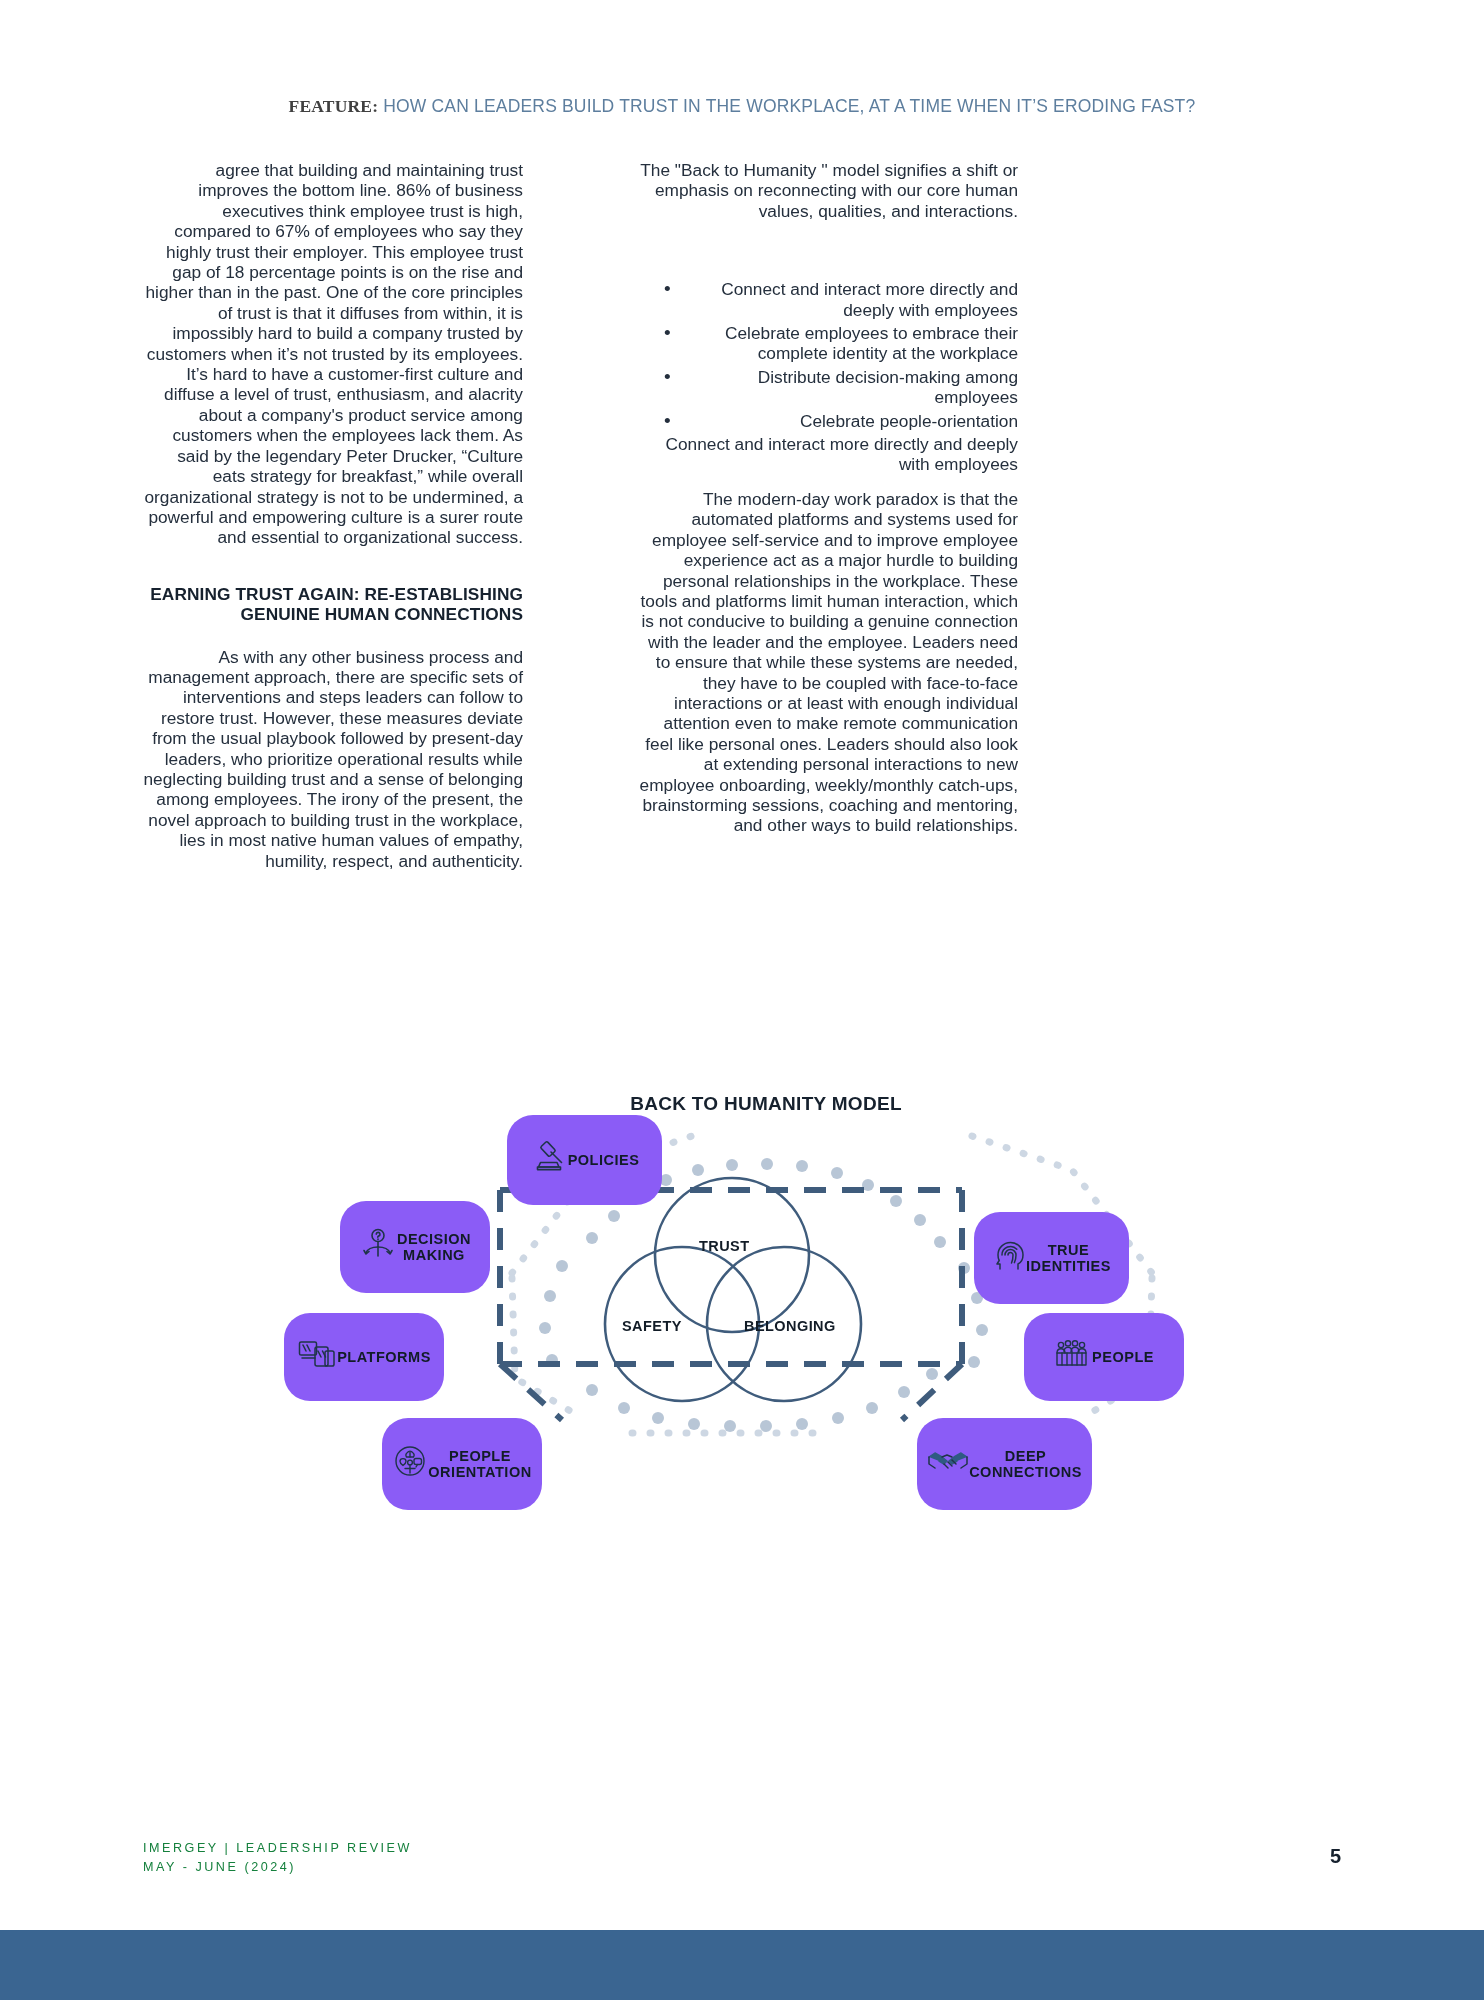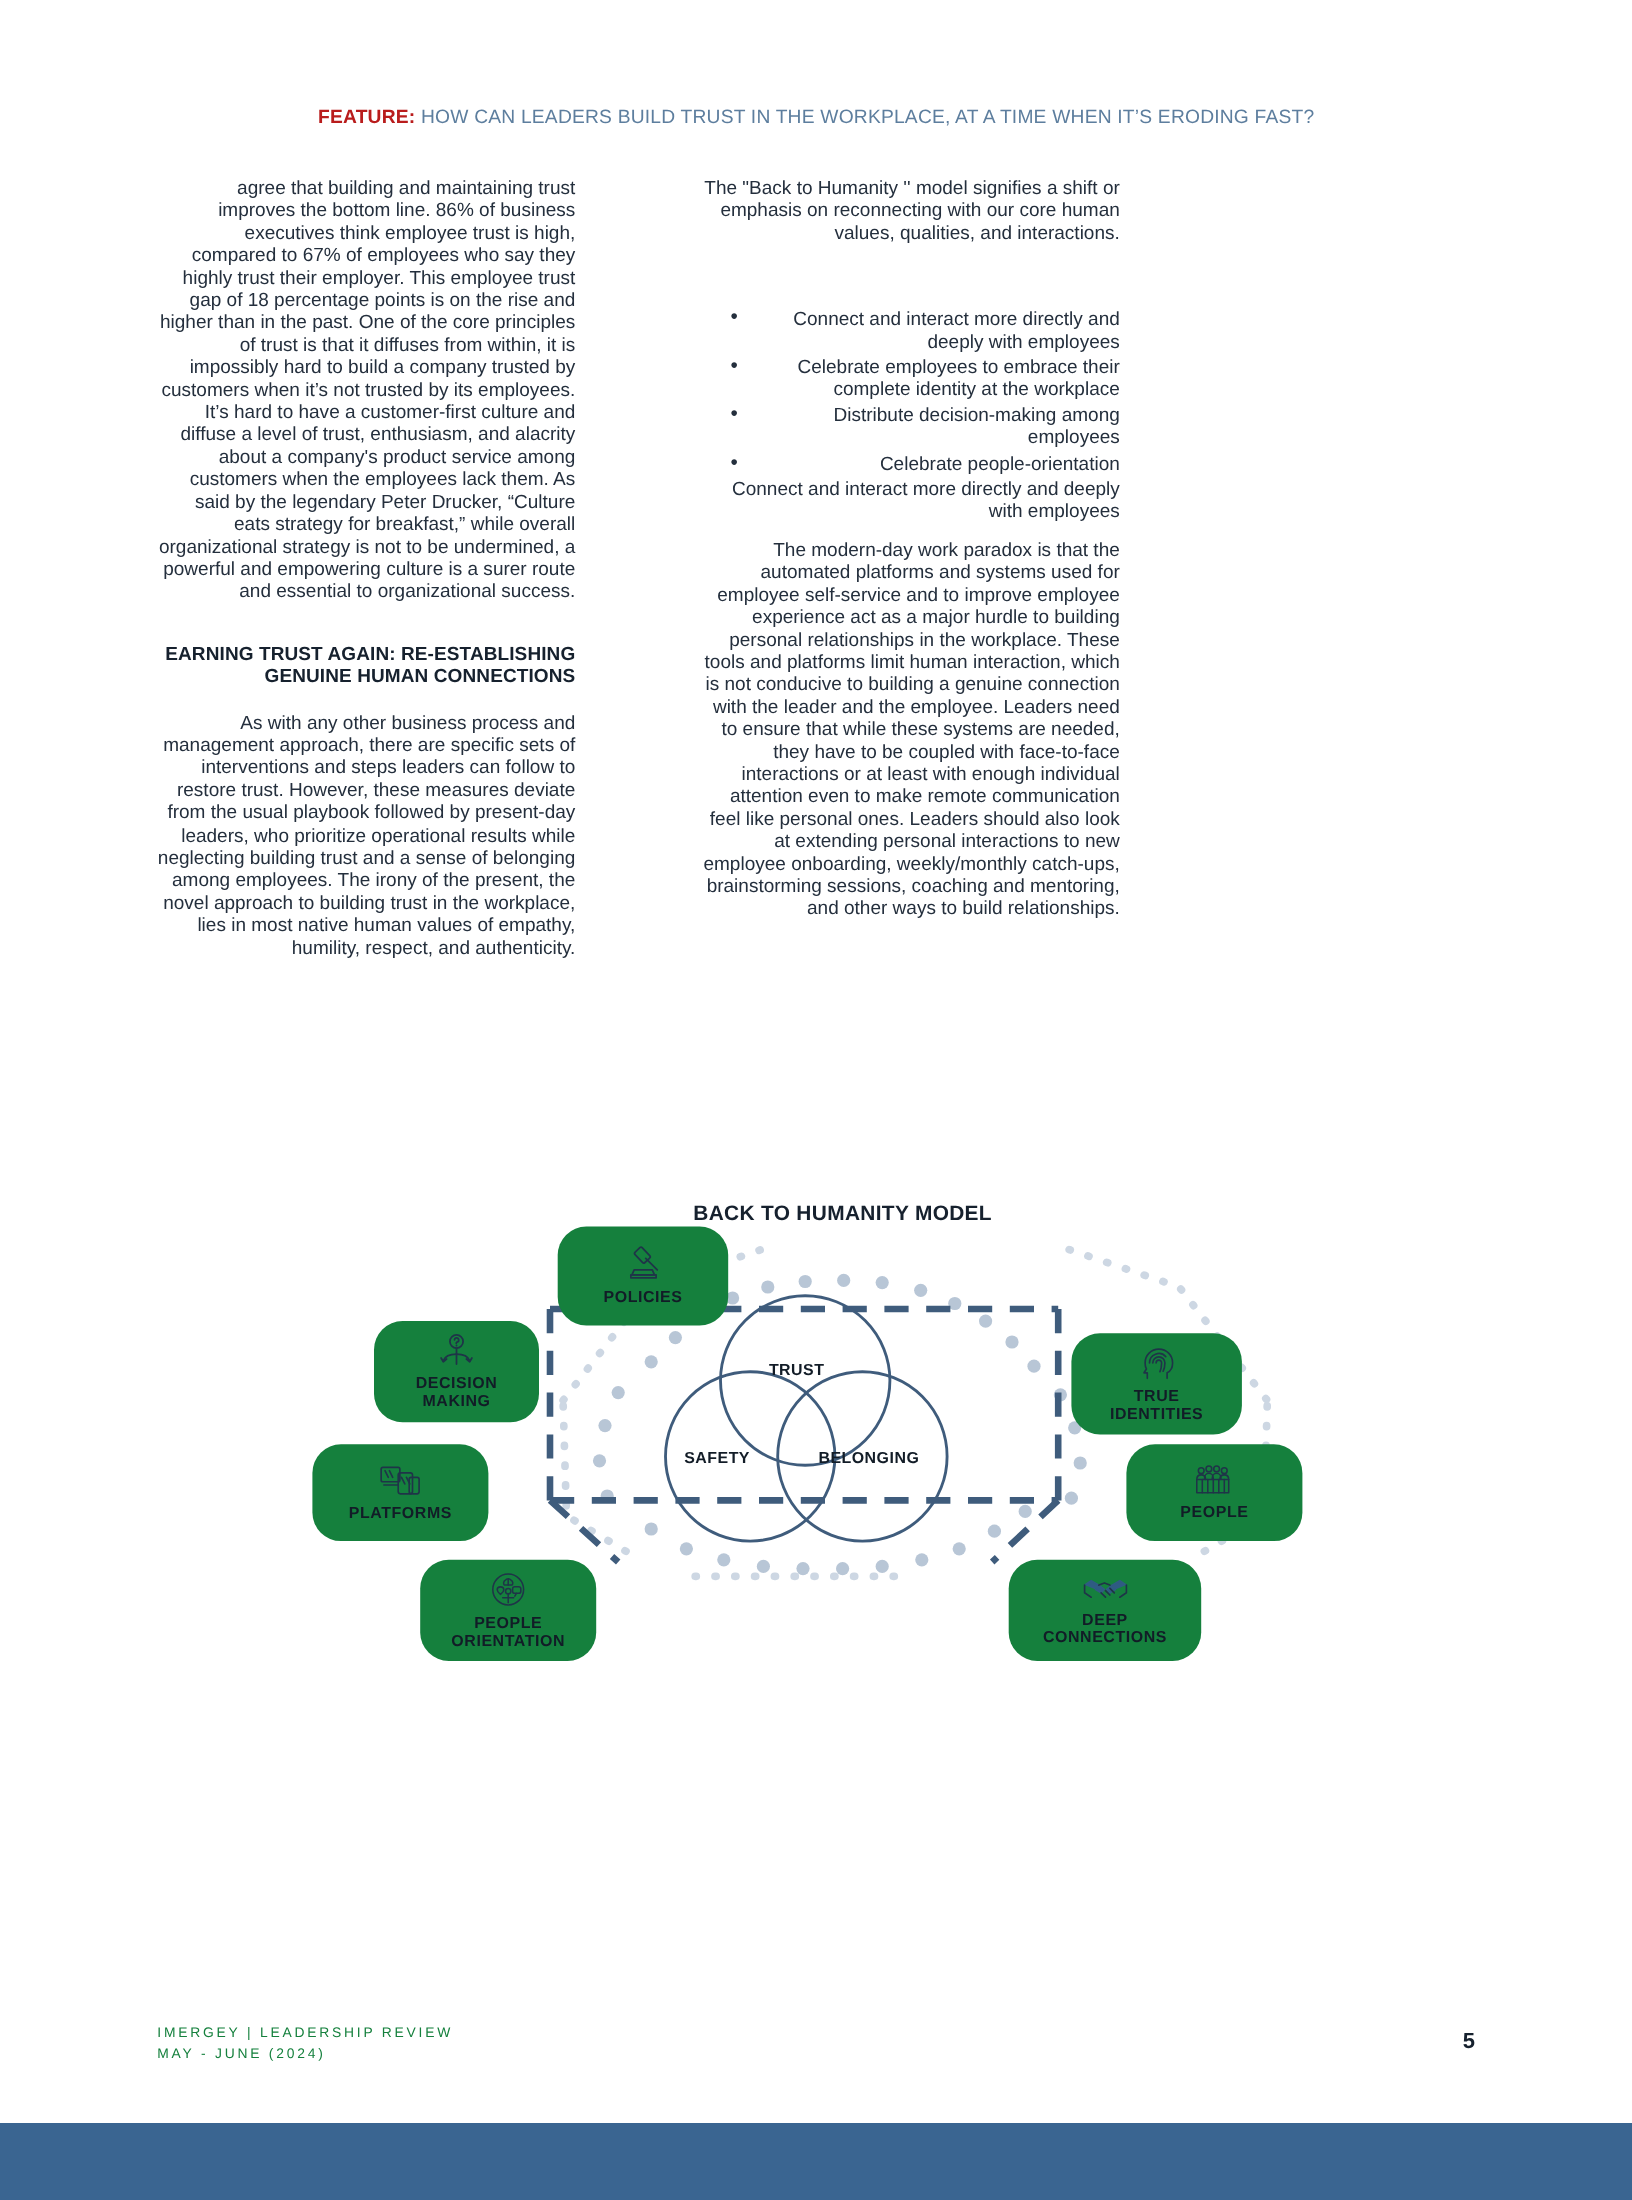--- a/index.html
+++ b/index.html
@@ -25,21 +25,21 @@
 
   
   .running-head {
     position:absolute; top:96px; left:0; right:0;
     text-align:center;
     font-size:17.5px;
     letter-spacing:.01em;
     color:#5d7e9e;
     white-space:nowrap;
   }
-  .running-head b { color:#b91c1c; font-weight:700; }
+  .running-head b { color:#404040; font-weight:700;font-family:Liberation Serif, serif; }
 
   
   .cols {
     position:absolute;
     top:160px; left:143px; width:1198px;
     display:flex; gap:0;text-align:right;
   }
   .col { width:380px; }
   .col.right { margin-left:115px; }
   .col p {
@@ -87,24 +87,24 @@
 
   .dgm-area {
     position:absolute;
     left:262px; top:1128px;
     width:962px; height:312px;
   }
 
   
   .node {
     position:absolute;
-    background:#15803d;
+    background:#8b5cf6;
     border-radius:26px;
     display:flex;
-    flex-direction:column;
+    flex-direction:row;
     align-items:center;
     justify-content:center;
     text-align:center;
   }
   .node .ico { display:block; line-height:0; margin-bottom:6px; }
   .node .lbl {
     font-size:14.5px;
     font-weight:700;
     letter-spacing:.035em;
     color:#121c27;

